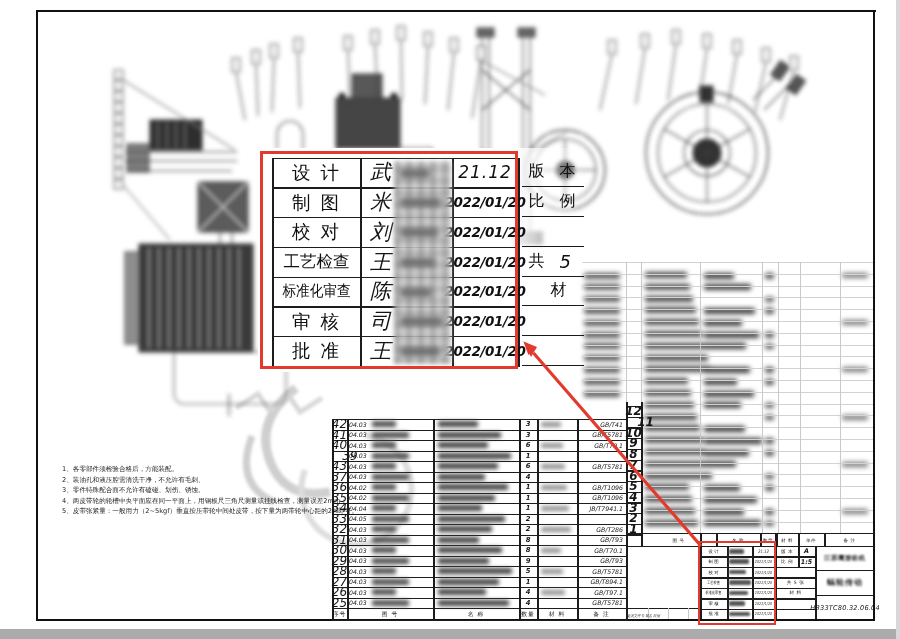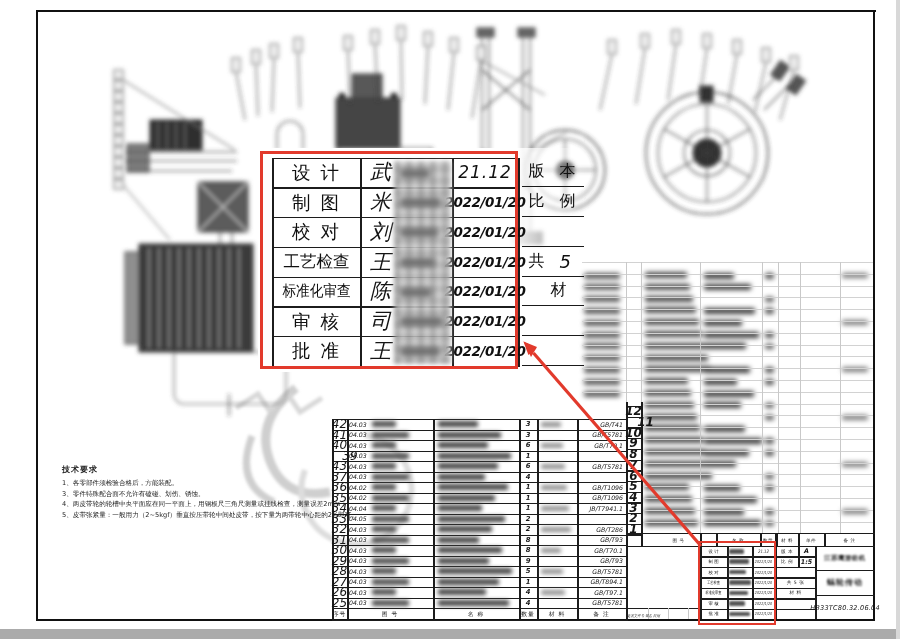--- a/index.html
+++ b/index.html
@@ -555,23 +555,23 @@
       <div class="blob" style="left: 729px; top: 590.714px; width: 19px; height: 4.6px; background: rgb(85, 85, 85);"></div>
       <div class="blob" style="left: 729px; top: 601.143px; width: 16px; height: 4.6px; background: rgb(85, 85, 85);"></div>
       <div class="blob" style="left: 729px; top: 611.571px; width: 21px; height: 4.6px; background: rgb(85, 85, 85);"></div>
     </div>
   <div id="tb-company">江苏鹰游纺机</div>
   <div id="tb-title">蜗轮传动</div>
   <div id="tb-dno">HB33TC80.32.06.04</div>
   <div id="tb-rev">更改文件号  签名  日期</div>
 
   <div id="notes">
-    <div id="notes-title">技术要求</div>
     <div id="notes-lines">
         <div class="note-line">1、各零部件须检验合格后，方能装配。</div>
+        <div class="note-line">2、装油孔和液压腔需清洗干净，不允许有毛刺、</div>
         <div class="note-line">3、零件特殊配合面不允许有磕碰、划伤、锈蚀。</div>
         <div class="note-line">4、两皮带轮的轮槽中央平面应在同一平面上，用钢板尺三角尺测量或挂线检查，测量误差2mm；</div>
         <div class="note-line">5、皮带张紧量：一般用力（2~5kgf）垂直按压带轮中间处皮带，按下量为两带轮中心距的2%即可。</div>
       </div>
   </div>
 
   <div id="callout-bg"></div>
   <div id="callout">
       <div class="vline" style="left: 272px; top: 157.6px; height: 208.25px;"></div>
       <div class="vline" style="left: 360px; top: 157.6px; height: 208.25px;"></div>

